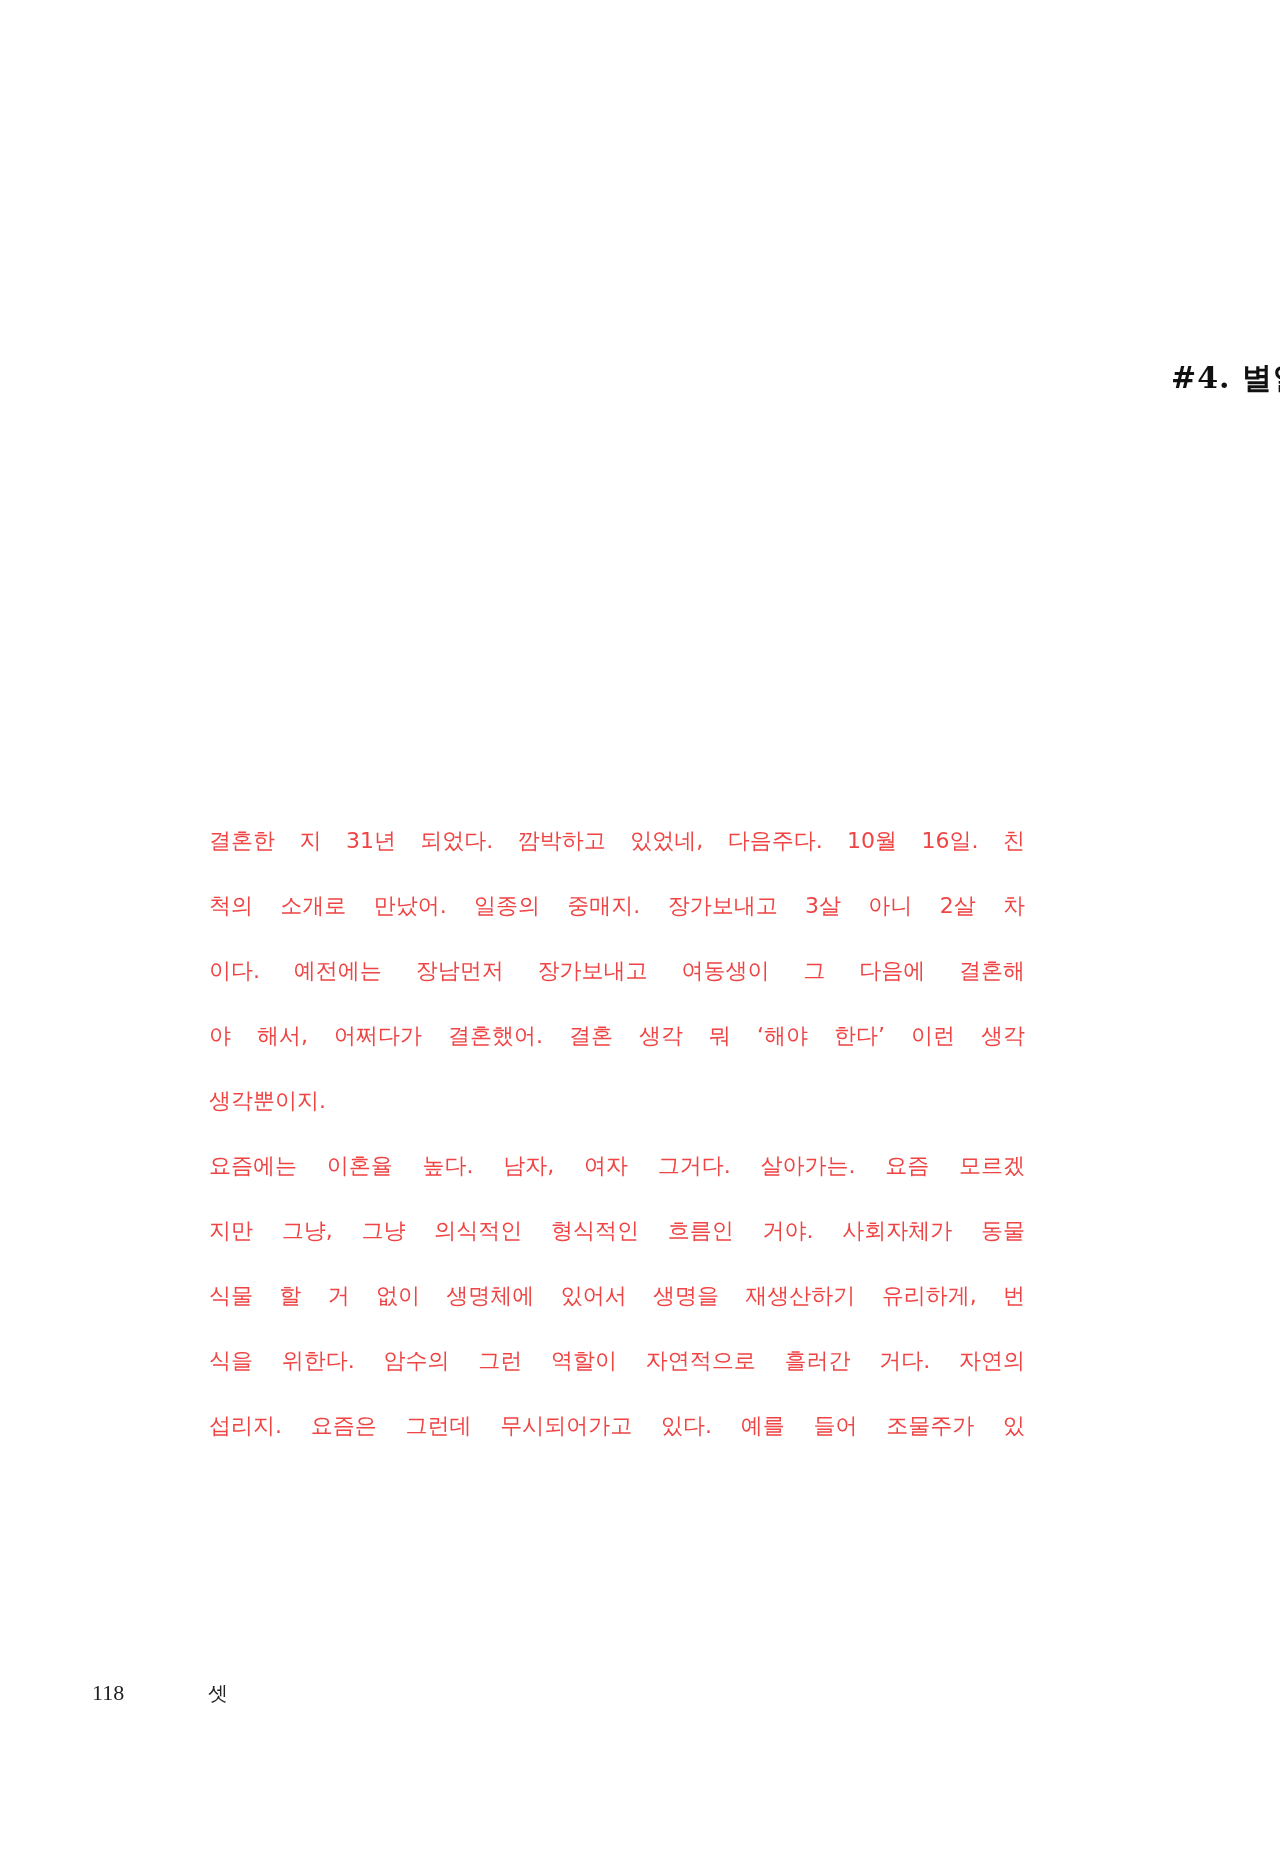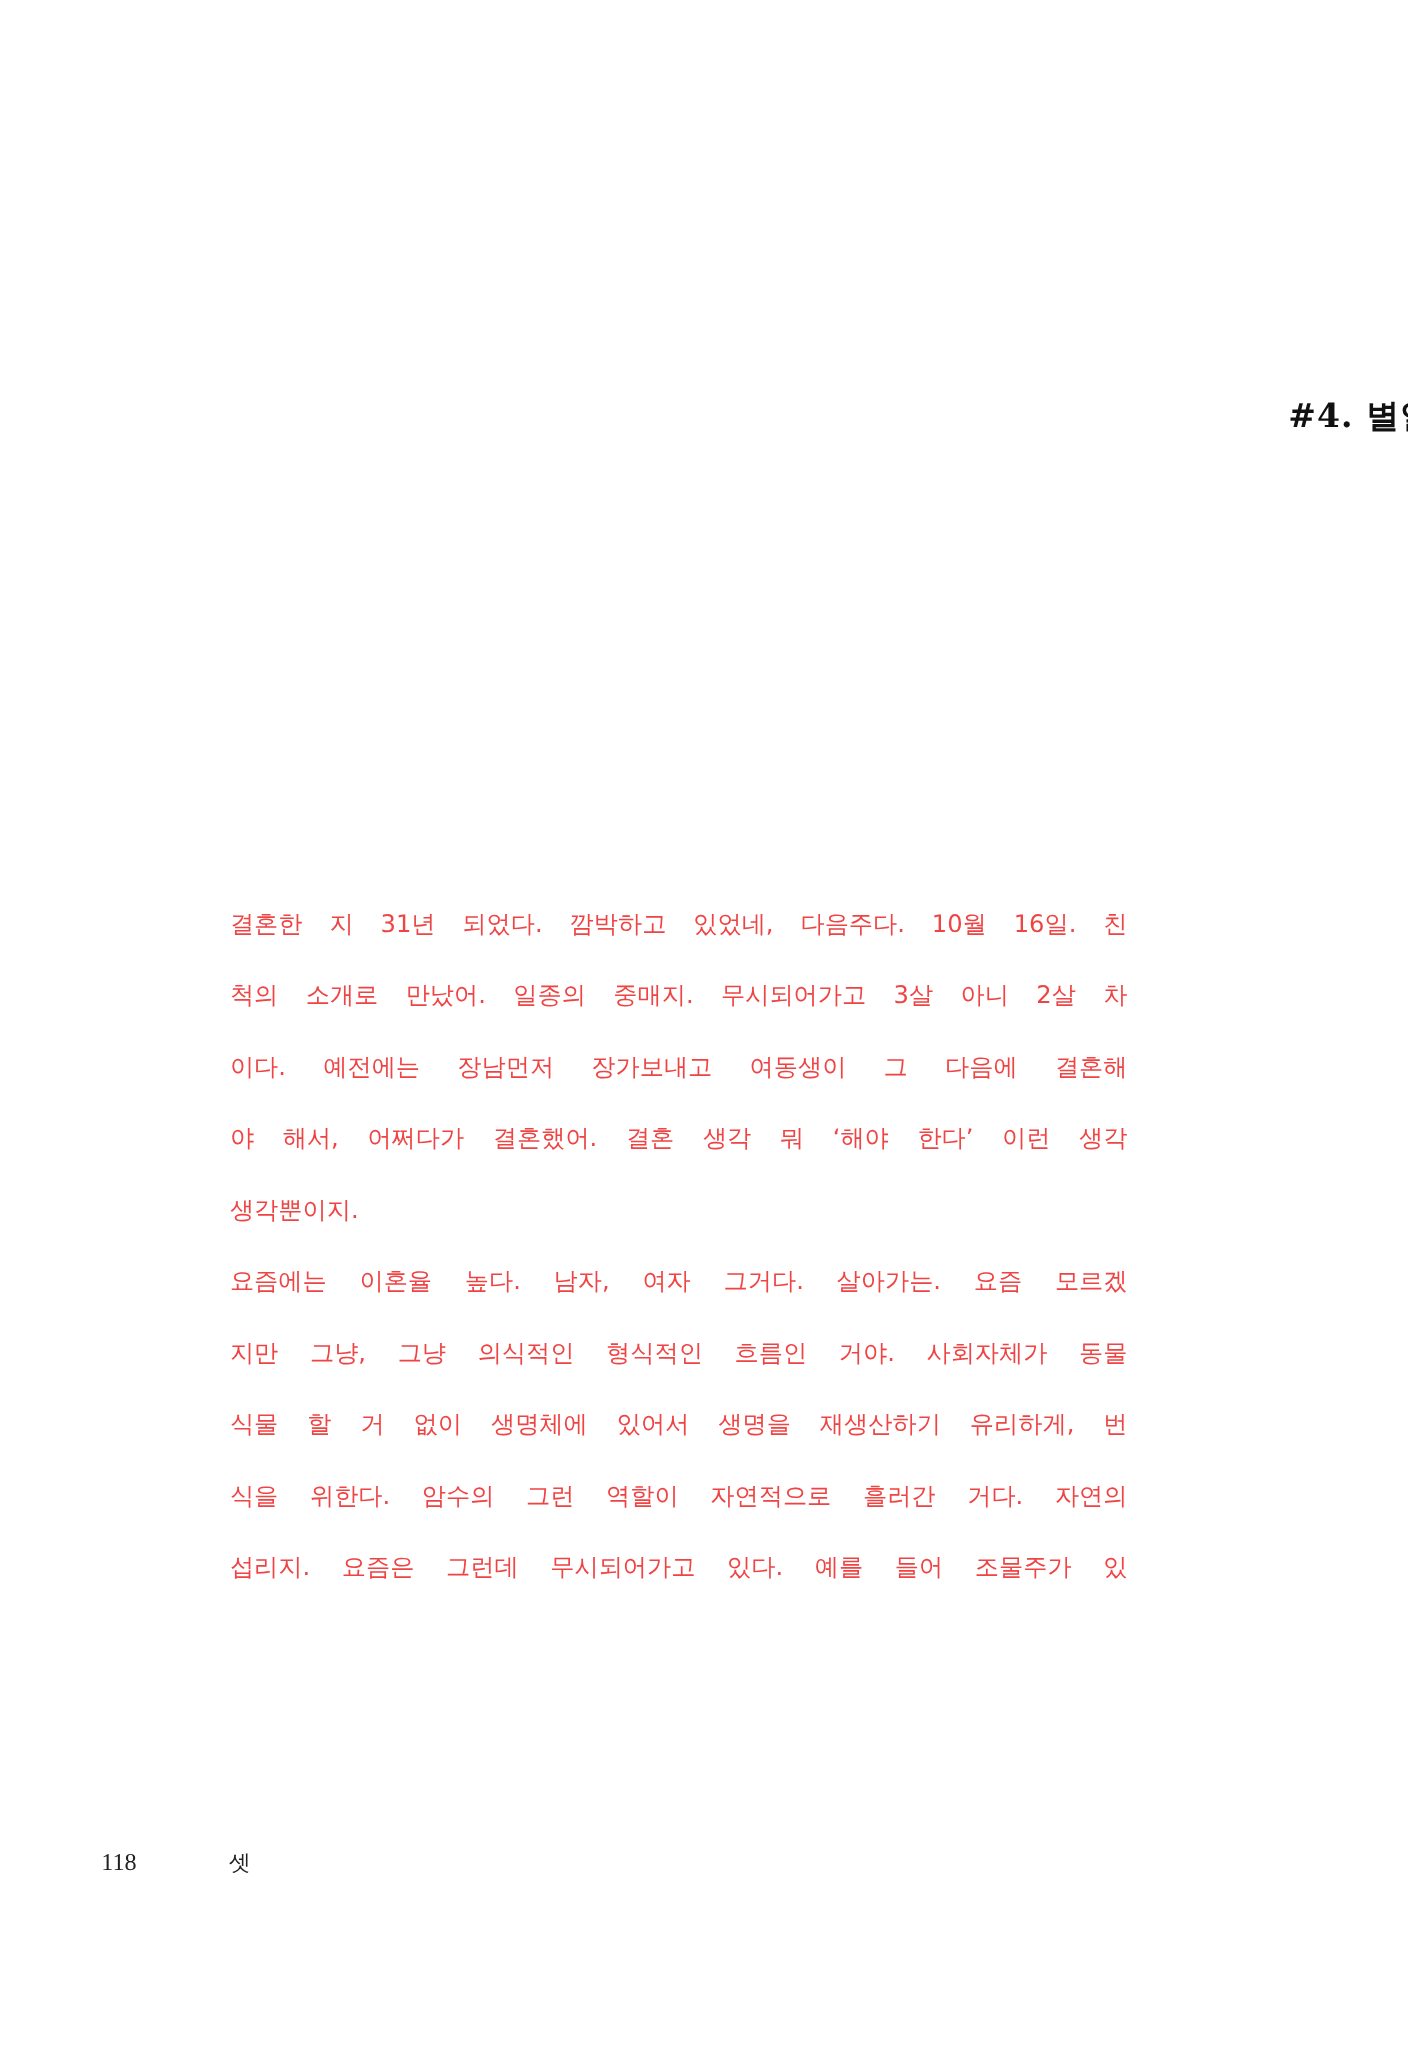--- a/index.html
+++ b/index.html
@@ -84,21 +84,21 @@
 </style>
 </head>
 <body>
 
 <div class="chapter-title">#4. 별일</div>
 
 <div class="content">
 
   <div class="para">
     <span class="line">결혼한 지 31년 되었다. 깜박하고 있었네, 다음주다. 10월 16일. 친</span>
-    <span class="line">척의 소개로 만났어. 일종의 중매지. 무시되어가고 3살 아니 2살 차</span>
+    <span class="line">척의 소개로 만났어. 일종의 중매지. 장가보내고 3살 아니 2살 차</span>
     <span class="line">이다. 예전에는 장남먼저 장가보내고 여동생이 그 다음에 결혼해</span>
     <span class="line">야 해서, 어쩌다가 결혼했어. 결혼 생각 뭐 ‘해야 한다’ 이런 생각</span>
     <span class="line last">생각뿐이지.</span>
   </div>
 
   <div class="para">
     <span class="line">요즘에는 이혼율 높다. 남자, 여자 그거다. 살아가는. 요즘 모르겠</span>
     <span class="line">지만 그냥, 그냥 의식적인 형식적인 흐름인 거야. 사회자체가 동물</span>
     <span class="line">식물 할 거 없이 생명체에 있어서 생명을 재생산하기 유리하게, 번</span>
     <span class="line">식을 위한다. 암수의 그런 역할이 자연적으로 흘러간 거다. 자연의</span>

